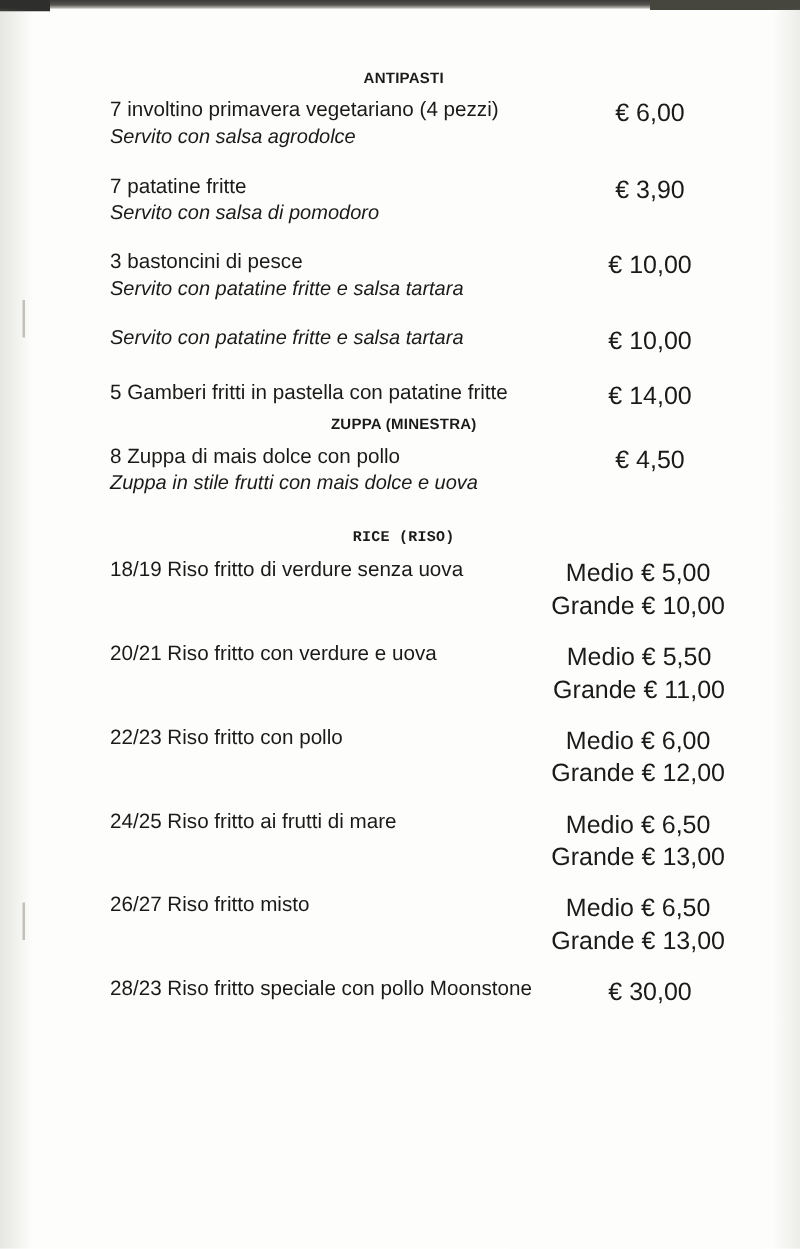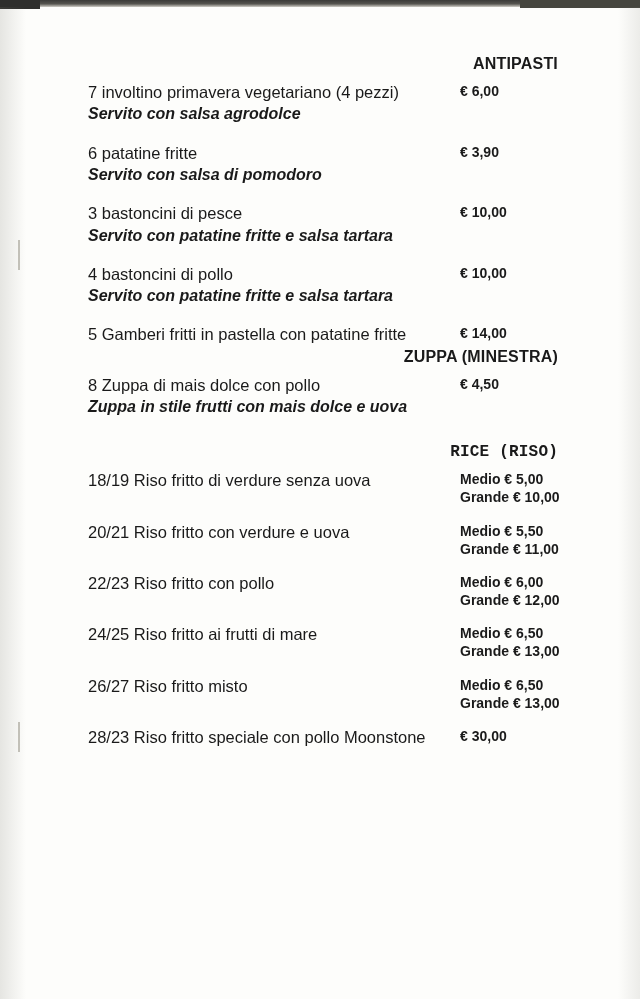--- a/index.html
+++ b/index.html
@@ -81,23 +81,23 @@
   .content {
     position: absolute;
     top: 7px; left: 0; right: 0; bottom: 0;
     padding: 48px 60px 0 88px;
     box-sizing: border-box;
   }
 
   .section { margin-bottom: 0; }
 
   .section-title {
-    text-align: right;
+    text-align: center;
     font-weight: bold;
-    font-size: 16px;
+    font-size: 12px;
     letter-spacing: 0.2px;
     margin: 0 0 9px 0;
     padding-right: 22px;
   }
   .section-title.zuppa { }
   .section-title.rice  { margin-top: 26px; font-family: Liberation Mono, monospace; }
 
   .item {
     display: flex;
     align-items: flex-start;
@@ -108,29 +108,27 @@
   .item-name {
     font-size: 16.5px;
     line-height: 1.30;
     white-space: nowrap;
   }
   .item-desc {
     font-style: italic;
     font-size: 16px;
     line-height: 1.32;
     white-space: nowrap;
-    font-weight: bold;
   }
   .prices {
     flex: 0 0 auto;
-    text-align: left;
+    text-align: center;
     min-width: 120px;
-    font-size: 14px;
+    font-size: 20px;
     line-height: 1.30;
-    font-weight: bold;
   }
   .price-line { white-space: nowrap; }
 
   .gap-lg { height: 16px; }
   .gap-md { height: 13px; }
 </style>
 </head>
 <body>
 
 <div class="page">
@@ -158,21 +156,21 @@
         </div>
         <div class="prices">
           <div class="price-line">€ 6,00</div>
         </div>
       </div>
 
       <div class="gap-lg"></div>
 
       <div class="item">
         <div class="item-main">
-          <div class="item-name">6 patatine fritte</div>
+          <div class="item-name">7 patatine fritte</div>
           <div class="item-desc">Servito con salsa di pomodoro</div>
         </div>
         <div class="prices">
           <div class="price-line">€ 3,90</div>
         </div>
       </div>
 
       <div class="gap-lg"></div>
 
       <div class="item">
@@ -182,21 +180,20 @@
         </div>
         <div class="prices">
           <div class="price-line">€ 10,00</div>
         </div>
       </div>
 
       <div class="gap-lg"></div>
 
       <div class="item">
         <div class="item-main">
-          <div class="item-name">4 bastoncini di pollo</div>
           <div class="item-desc">Servito con patatine fritte e salsa tartara</div>
         </div>
         <div class="prices">
           <div class="price-line">€ 10,00</div>
         </div>
       </div>
 
       <div class="gap-lg"></div>
 
       <div class="item">

